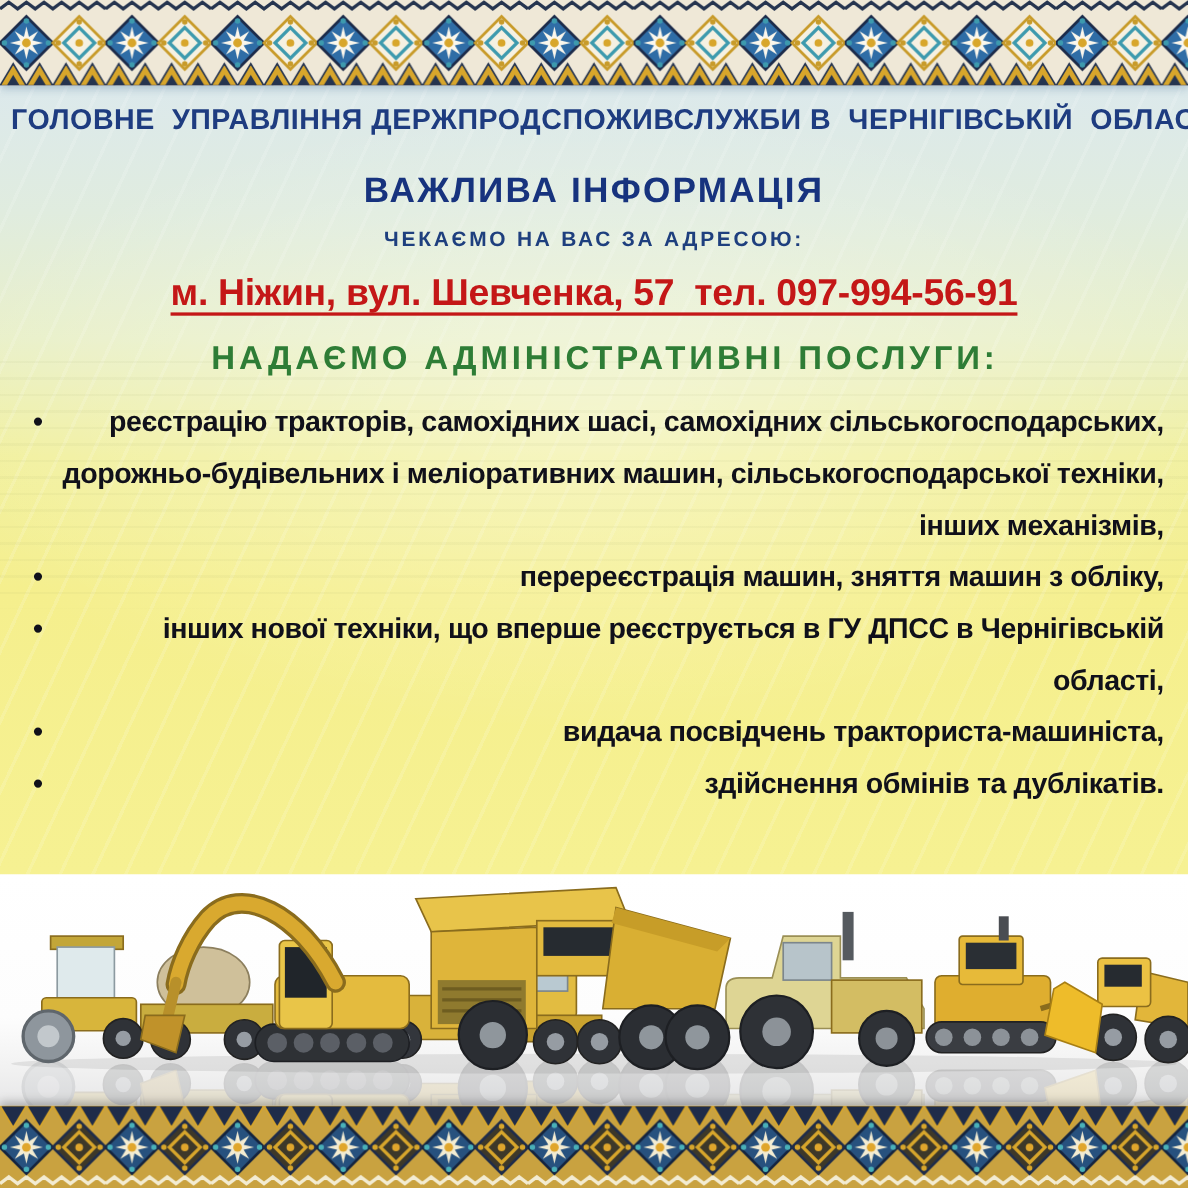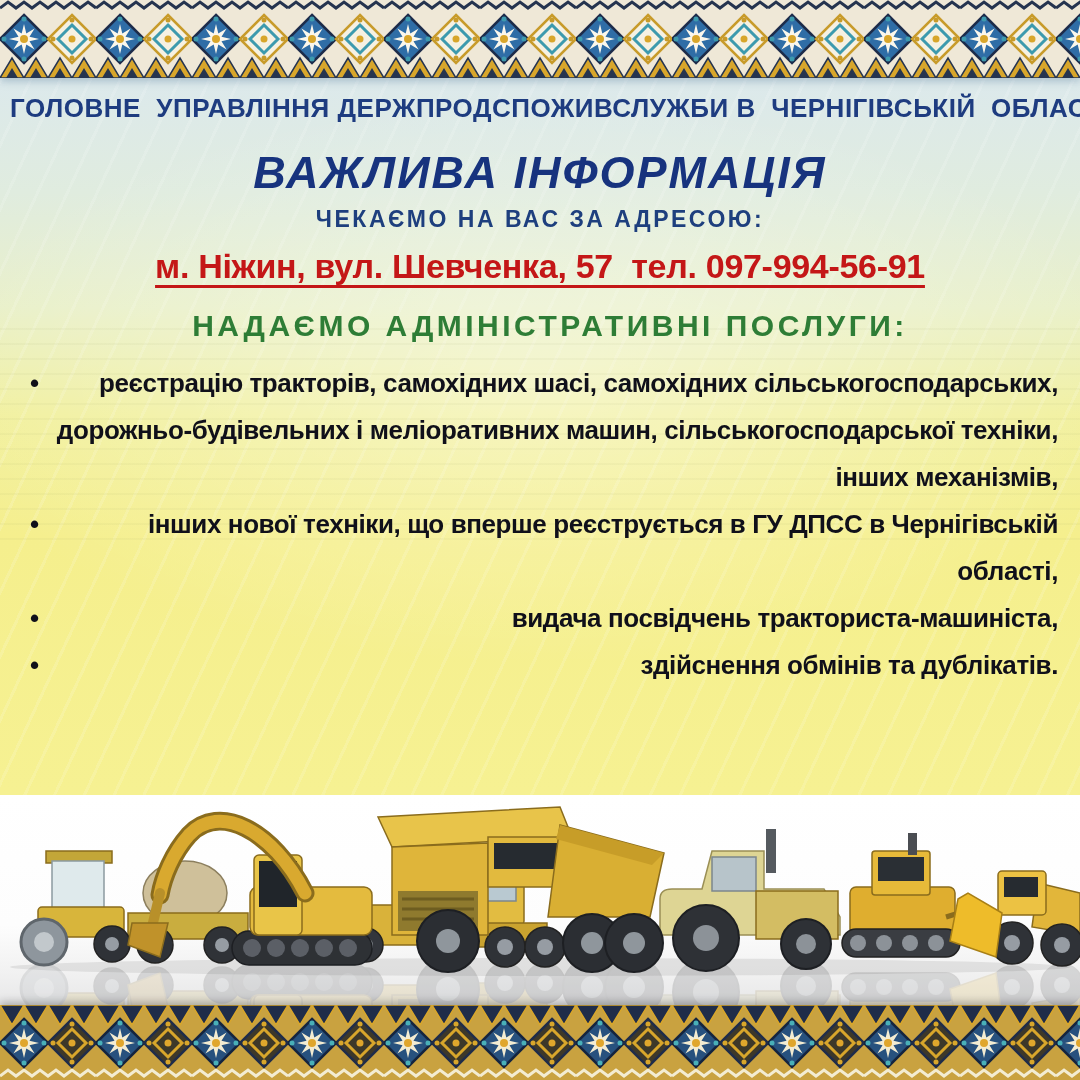--- a/index.html
+++ b/index.html
@@ -16,23 +16,23 @@
       radial-gradient(80% 55% at 50% 42%, rgba(255,255,255,.38), rgba(255,255,255,0) 72%),
       linear-gradient(180deg,#dce9ec 0%,#e0ecdf 16%,#e9f0c9 32%,#f1f09e 47%,#f5ef8d 64%,#f6f192 100%);}
   .main::before{content:"";position:absolute;inset:0;pointer-events:none;
     background:repeating-linear-gradient(115deg, rgba(255,255,255,.14) 0 3px, rgba(255,255,255,0) 3px 27px);}
   .main::after{content:"";position:absolute;left:0;right:0;top:250px;height:225px;pointer-events:none;
     background:repeating-linear-gradient(180deg, rgba(140,150,90,.06) 0 2px, rgba(0,0,0,0) 2px 15px);}
   .main > *{position:relative;z-index:2;}
   
   .org-header{margin:15px 10px 0;font-size:26px;line-height:30px;font-weight:bold;
     color:#1e3c80;letter-spacing:.5px;white-space:pre;}
-  .title{margin-top:30px;font-size:45px;line-height:40px;font-weight:bold;color:#17337e;letter-spacing:2px;font-style:italic;}
+  .title{margin-top:30px;font-size:32px;line-height:40px;font-weight:bold;color:#17337e;letter-spacing:2px;}
   .subtitle{margin-top:13px;font-size:26px;line-height:32px;font-weight:bold;color:#17337e;letter-spacing:.5px;}
-  .addr-label{margin-top:14px;font-size:23px;line-height:24px;font-weight:bold;color:#1e3f7e;letter-spacing:2.5px;}
+  .addr-label{margin-top:14px;font-size:19px;line-height:24px;font-weight:bold;color:#1e3f7e;letter-spacing:2.5px;}
   .addr{margin-top:13px;font-size:34px;line-height:44px;font-weight:bold;color:#c41717;
     letter-spacing:-.3px;white-space:pre;text-decoration:underline;
     text-decoration-thickness:3px;text-underline-offset:7px;}
   .services-h{margin-top:20px;font-size:30px;line-height:36px;font-weight:bold;color:#2e7d36;letter-spacing:3.5px;padding-left:20px;}
   .services{width:1030px;margin:16px auto 0;padding:0 0 0 6px;list-style:none;text-align:right;}
   .services li{position:relative;padding-left:24px;font-size:26px;line-height:47px;
     font-weight:bold;color:#10101a;letter-spacing:-.4px;}
   .services li::before{content:"\2022";position:absolute;left:2px;top:0;font-size:26px;}
   
   .machinery{position:absolute;top:795px;left:0;width:1080px;height:210px;z-index:2;
@@ -72,20 +72,21 @@
   </div>
 
   <div class="main">
     <div class="org-header">ГОЛОВНЕ  УПРАВЛІННЯ ДЕРЖПРОДСПОЖИВСЛУЖБИ В  ЧЕРНІГІВСЬКІЙ  ОБЛАСТІ</div>
     <div class="title">ВАЖЛИВА ІНФОРМАЦІЯ</div>
     <div class="addr-label">ЧЕКАЄМО НА ВАС ЗА АДРЕСОЮ:</div>
     <div class="addr">м. Ніжин, вул. Шевченка, 57  тел. 097-994-56-91</div>
     <div class="services-h">НАДАЄМО АДМІНІСТРАТИВНІ ПОСЛУГИ:</div>
     <ul class="services">
       <li>реєстрацію тракторів, самохідних шасі, самохідних сільськогосподарських, дорожньо-будівельних і меліоративних машин, сільськогосподарської техніки, інших механізмів,</li>
+      <li>перереєстрація машин, зняття машин з обліку,</li>
       <li>інших нової техніки, що вперше реєструється в ГУ ДПСС в Чернігівській області,</li>
       <li>видача посвідчень тракториста-машиніста,</li>
       <li>здійснення обмінів та дублікатів.</li>
     </ul>
   </div>
 
   <div class="machinery">
     <svg width="1080" height="210" viewBox="0 0 1080 210">
       <defs>
         <g id="mch" stroke="#8a6c1d" stroke-width="1.5">

